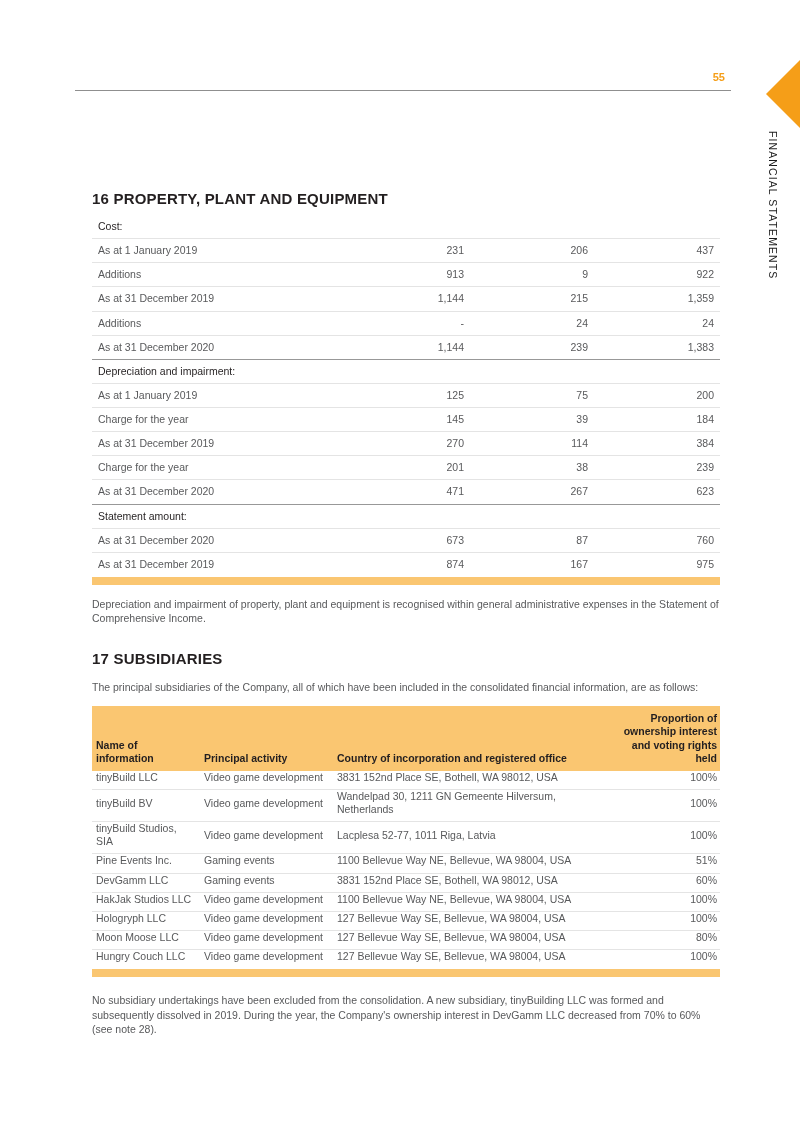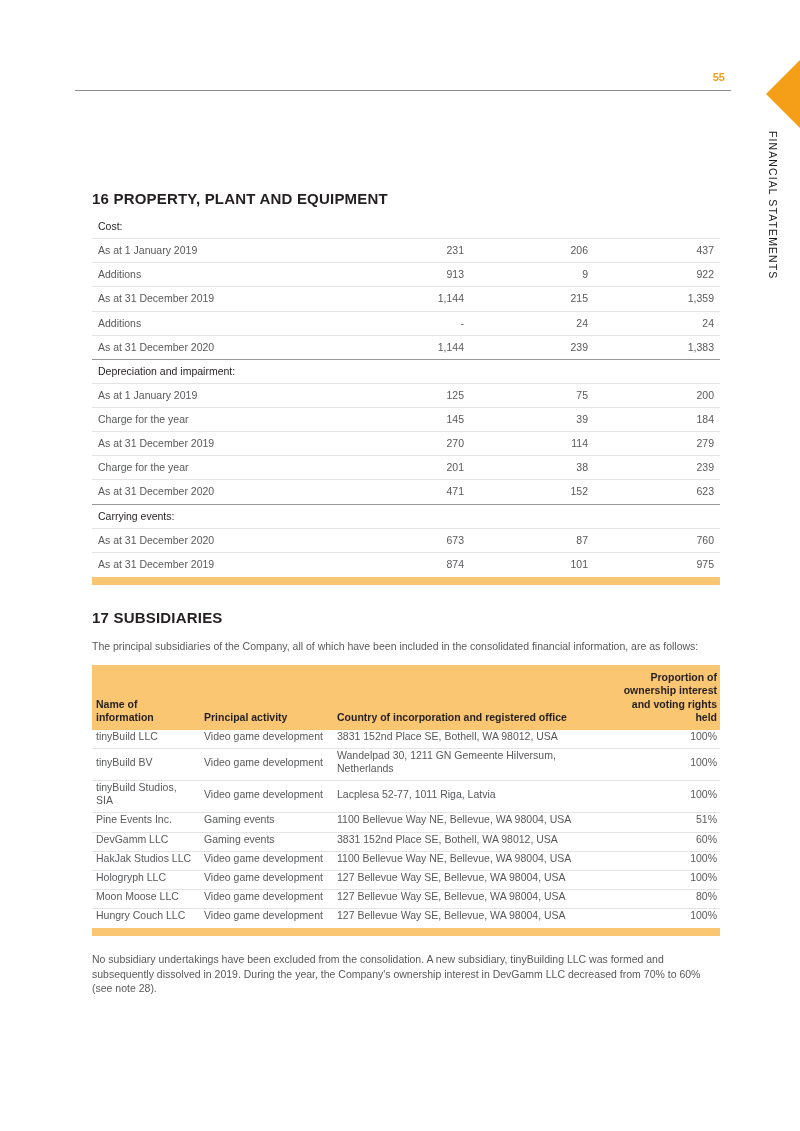--- a/index.html
+++ b/index.html
@@ -192,54 +192,55 @@
         <tr>
           <td class="lbl">Charge for the year</td>
           <td class="num">145</td>
           <td class="num">39</td>
           <td class="num">184</td>
         </tr>
         <tr>
           <td class="lbl">As at 31 December 2019</td>
           <td class="num">270</td>
           <td class="num">114</td>
-          <td class="num">279</td>
+          <td class="num">384</td>
         </tr>
         <tr>
           <td class="lbl">Charge for the year</td>
           <td class="num">201</td>
           <td class="num">38</td>
           <td class="num">239</td>
         </tr>
         <tr>
           <td class="lbl">As at 31 December 2020</td>
           <td class="num">471</td>
-          <td class="num">152</td>
+          <td class="num">267</td>
           <td class="num">623</td>
         </tr>
 
         <tr class="group">
-          <td colspan="4">Carrying events:</td>
+          <td colspan="4">Statement amount:</td>
         </tr>
         <tr>
           <td class="lbl">As at 31 December 2020</td>
           <td class="num">673</td>
           <td class="num">87</td>
           <td class="num">760</td>
         </tr>
         <tr>
           <td class="lbl">As at 31 December 2019</td>
           <td class="num">874</td>
-          <td class="num">101</td>
+          <td class="num">167</td>
           <td class="num">975</td>
         </tr>
       </tbody>
     </table>
     <div class="band-bar"></div>
 
+    <p class="body-text ppe-note">Depreciation and impairment of property, plant and equipment is recognised within general administrative expenses in the Statement of Comprehensive Income.</p>
 
     <h2 class="section-heading second">17 SUBSIDIARIES</h2>
     <p class="body-text intro-note">The principal subsidiaries of the Company, all of which have been included in the consolidated financial information, are as follows:</p>
 
     <table class="fin-table t17">
       <colgroup>
         <col style="width:112px">
           <col style="width:133px">
           <col style="width:273px">
           <col style="width:110px">

